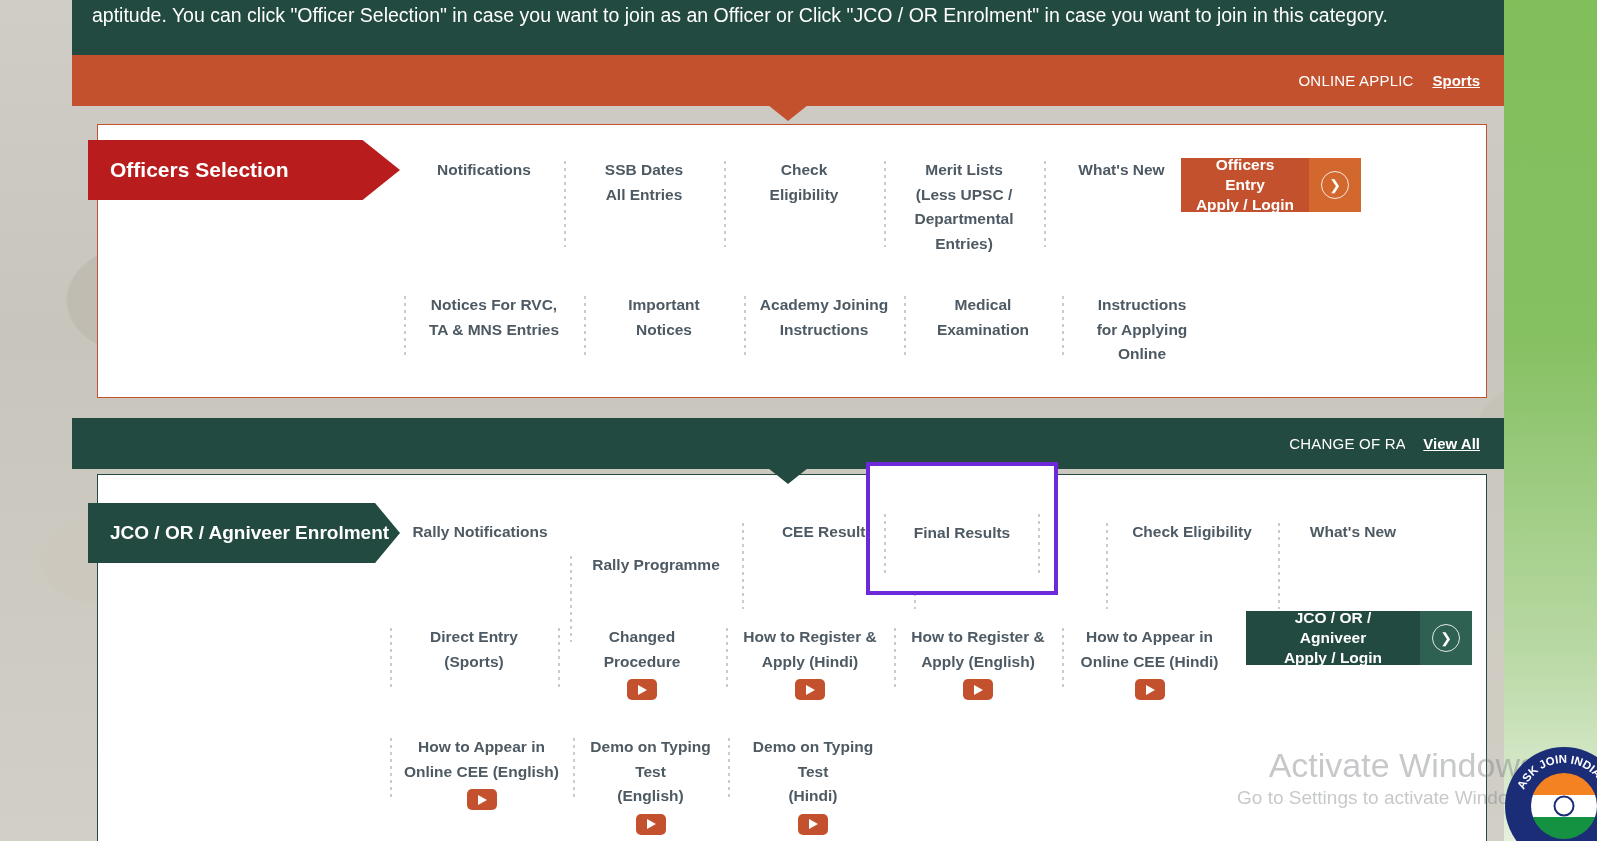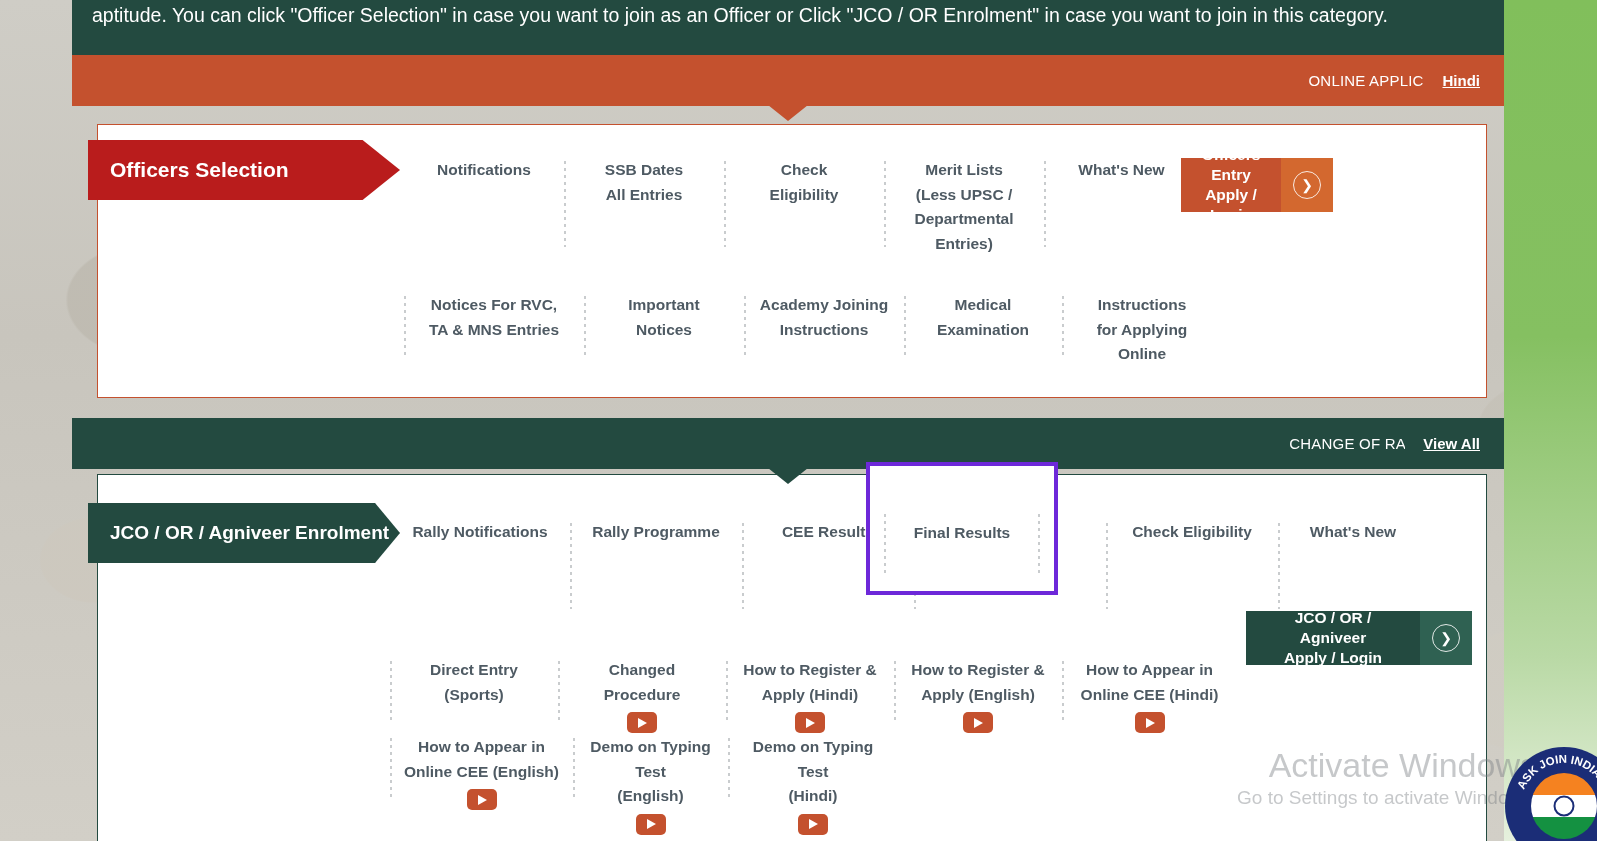--- a/index.html
+++ b/index.html
@@ -193,21 +193,21 @@
   .cta-arrow {
     width: 52px;
     display: flex; align-items: center; justify-content: center;
   }
   .cta-arrow .circ {
     width: 28px; height: 28px; border-radius: 50%;
     border: 1.6px solid rgba(255,255,255,.85);
     display: flex; align-items: center; justify-content: center;
     color: #ffffff; font-size: 14px; line-height: 1;
   }
-  .cta-officers { left: 1181px; top: 158px; width: 152px; }
+  .cta-officers { left: 1181px; top: 158px; width: 180px; }
   .cta-officers .cta-label { background: #c4512e; flex: 1; }
   .cta-officers .cta-arrow { background: #d3682f; }
   .cta-jco { left: 1246px; top: 611px; width: 226px; }
   .cta-jco .cta-label { background: #234a40; flex: 1; }
   .cta-jco .cta-arrow { background: #2f6152; }
 
   
   .redbox {
     position: absolute;
     left: 866px; top: 462px; width: 192px; height: 133px;
@@ -276,21 +276,21 @@
   <div class="bg-camo"></div>
   <div class="bg-left"></div>
   <div class="bg-right"></div>
 
   <div class="notice-bar">
     <span>aptitude. You can click "Officer Selection" in case you want to join as an Officer or Click "JCO / OR Enrolment" in case you want to join in this category.</span>
   </div>
 
   <div class="orange-bar">
     <span class="bar-ticker">ONLINE APPLIC.</span>
-    <a class="bar-viewall" href="#">Hindi</a>
+    <a class="bar-viewall" href="#">Sports</a>
   </div>
   <div class="pointer-down"></div>
 
   <div class="panel panel-officers"></div>
 
   <div class="cat-tab cat-officers">
     <span>Officers Selection</span>
   </div>
 
   <div class="row" id="officers-row1" style="left:404px; top:158px; z-index:3;">
@@ -344,37 +344,37 @@
   <div class="panel panel-jco"></div>
 
   <div class="cat-tab cat-jco">
     <span>JCO / OR / Agniveer Enrolment</span>
   </div>
 
   <div class="row" id="jco-row1" style="left:390px; top:520px; z-index:3;">
       <div class="cell sep-tall" style="width: 180px;">
         <div>Rally Notifications</div>
       </div>
-      <div class="cell sep sep-tall" style="width: 172px;">
+      <div class="cell sep sep-tall" style="width: 172px; margin-top: 33px;">
         <div>Rally Programme</div>
       </div>
       <div class="cell sep sep-tall" style="width: 172px;">
         <div>CEE Results</div>
       </div>
       <div class="cell sep sep-tall" style="width: 192px;">
         <div style="visibility: hidden;">Final Results</div>
       </div>
       <div class="cell sep sep-tall" style="width: 172px;">
         <div>Check Eligibility</div>
       </div>
       <div class="cell sep sep-tall" style="width: 150px;">
         <div>What's New</div>
       </div>
     </div>
-  <div class="row" id="jco-row2" style="left:390px; top:658px; z-index:3;">
+  <div class="row" id="jco-row2" style="left:390px; top:625px; z-index:3;">
       <div class="cell sep" style="width: 168px;">
         <div>Direct Entry<br>(Sports)</div>
       </div>
       <div class="cell sep" style="width: 168px;">
         <div>Changed<br>Procedure</div>
         <span class="play-btn"></span>
       </div>
       <div class="cell sep" style="width: 168px;">
         <div>How to Register &amp;<br>Apply (Hindi)</div>
         <span class="play-btn"></span>

